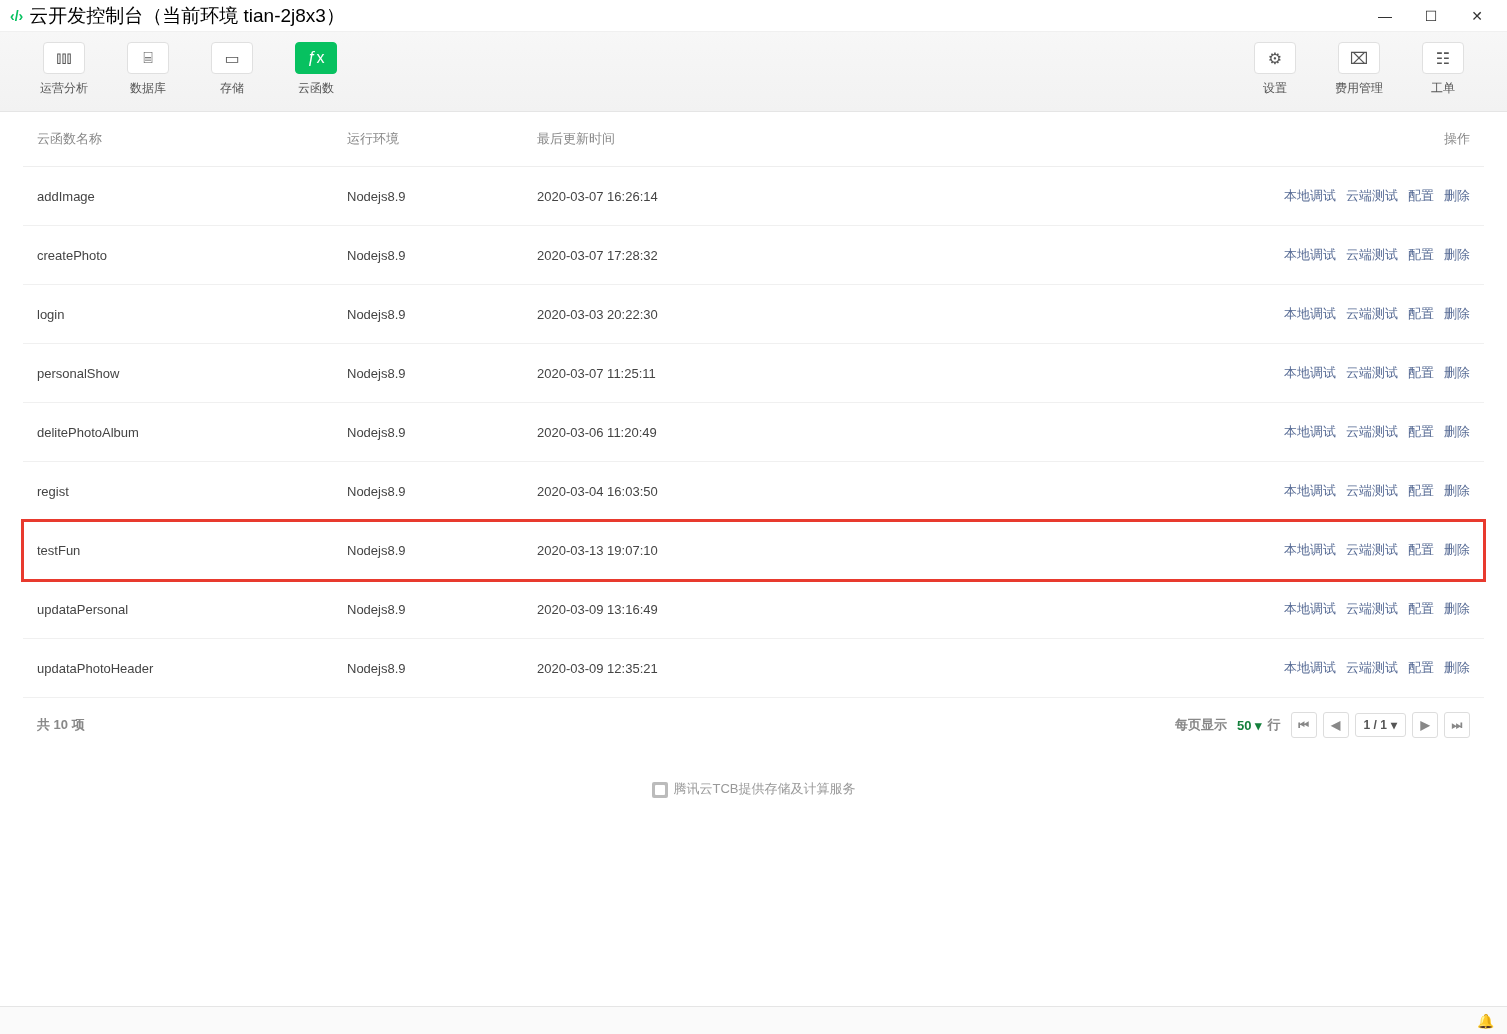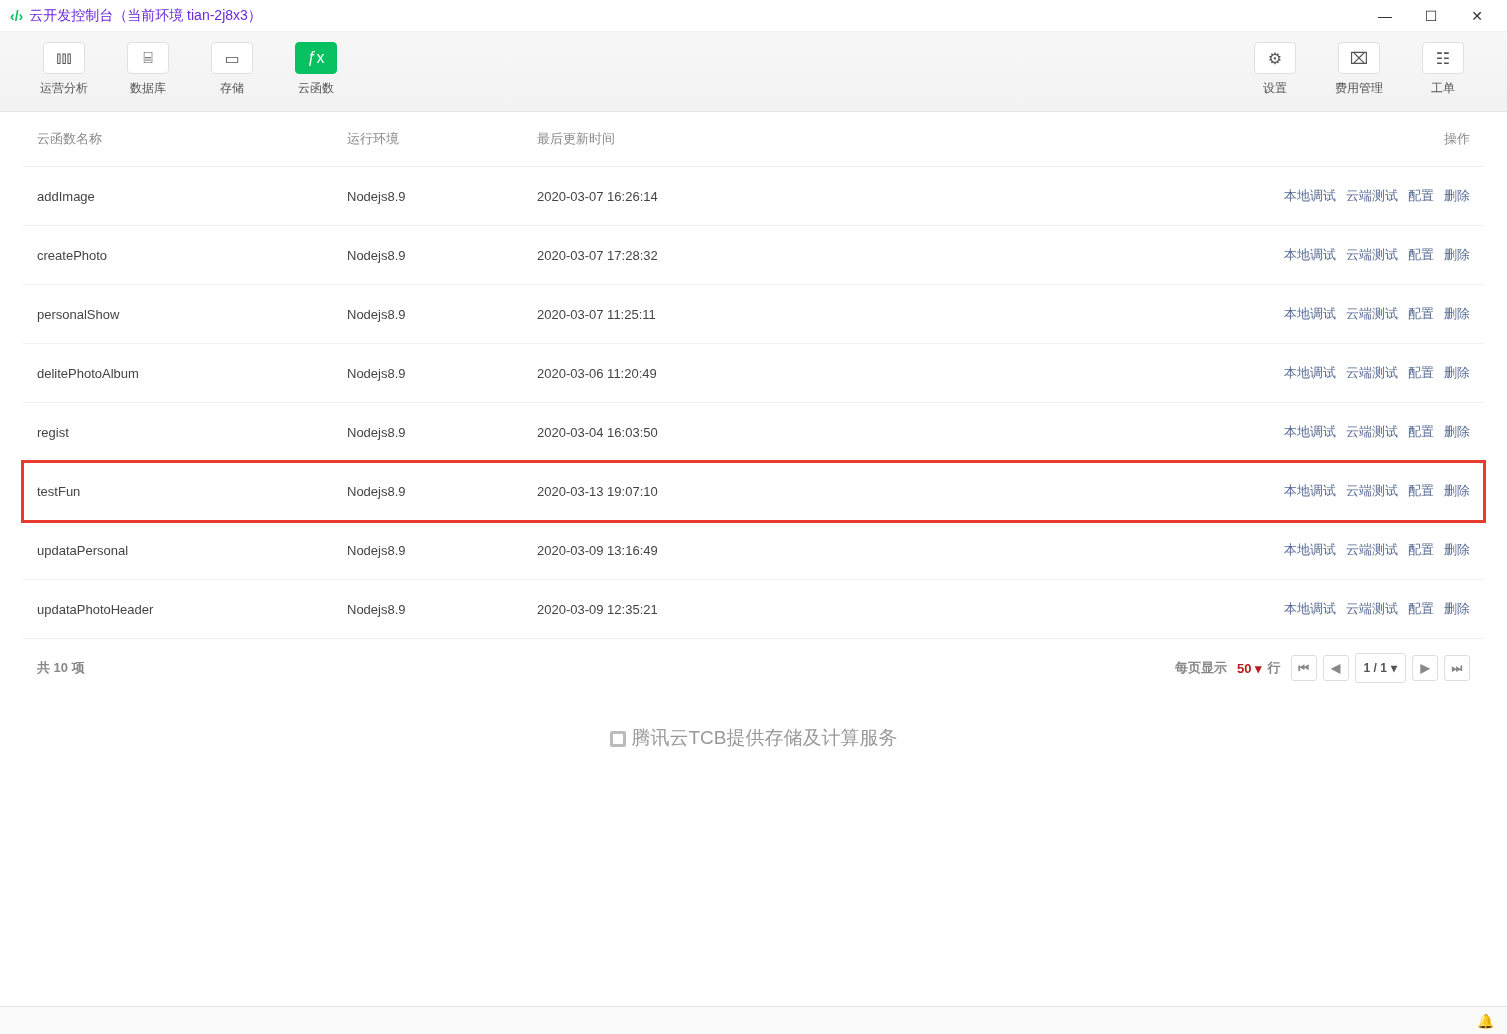--- a/index.html
+++ b/index.html
@@ -1,42 +1,42 @@
 <!DOCTYPE html>
 <html><head>
 <meta charset="utf-8">
 <style>
 * { margin: 0; padding: 0; box-sizing: border-box; }
 body { font-family: "Microsoft YaHei", "PingFang SC", sans-serif; font-size: 13px; color: #333; background: #fff; width: 1507px; height: 1034px; overflow: hidden; position: relative; }
 .titlebar { height: 32px; display: flex; align-items: center; padding: 0 10px; background: #fff; border-bottom: 1px solid #f0f0f0; }
 .titlebar .logo { color: #07c160; font-size: 14px; margin-right: 6px; font-weight: bold;}
-.titlebar .title { color: #6d28d9; font-size: 14px; }
+.titlebar .title { color: #000000; font-size: 19px; }
 .win-controls { margin-left: auto; display: flex; gap: 26px; padding-right: 10px;}
 .win-controls span { cursor: pointer; font-size: 14px; color: #333; width: 20px; text-align: center;}
 .toolbar { height: 80px; background: linear-gradient(#f7f7f7,#f2f2f2); border-bottom: 1px solid #e5e5e5; display: flex; padding: 0 22px; align-items: flex-start; padding-top: 10px;}
 .tool-item { width: 84px; text-align: center; cursor: pointer; }
 .tool-item .icon-box { width: 42px; height: 32px; margin: 0 auto 6px; background: #fff; border: 1px solid #e0e0e0; border-radius: 4px; display:flex; align-items:center; justify-content:center; font-size:16px; color:#555;}
 .tool-item.active .icon-box { background: #07c160; border-color: #07c160; color: #fff; }
 .tool-item .lbl { font-size: 12px; color: #555; }
 .spacer { flex: 1; }
 .content { padding: 0 23px; }
 .table { width: 100%; border-collapse: collapse; }
 .table th { text-align: left; padding: 18px 14px; font-weight: normal; color: #888; font-size: 13px; border-bottom: 1px solid #eee;}
 .table th.actions { text-align: right; font-family: Liberation Mono, monospace; }
 .table td { padding: 20px 14px; border-bottom: 1px solid #f0f0f0; color: #444; font-size: 13px;}
 .table td.actions { text-align: right; white-space: nowrap; }
 .table td.actions a { color: #576b95; text-decoration: none; margin-left: 10px; font-size: 13px;}
 .table tr.hl { outline: 3px solid #e83a2e; outline-offset: -1px; position: relative; z-index: 2;}
 .footer-row { display: flex; align-items: center; padding: 14px 14px; color: #888; font-size: 13px; font-weight: bold;}
 .pager { margin-left: auto; display: flex; align-items: center; gap: 6px; text-align: right;}
 .pager .txt { color: #888; margin-right: 4px;}
-.pager .sel { color: #b91c1c; cursor:pointer;}
+.pager .sel { color: #15803d; cursor:pointer;}
 .pager .btn { width: 26px; height: 26px; border: 1px solid #ddd; border-radius: 3px; display:flex; align-items:center; justify-content:center; color:#888; cursor:pointer; font-size:12px; background:#fff;}
-.pager .page-ind { height: 30px; border: 1px solid #ddd; border-radius: 3px; padding: 0 8px; display:flex; align-items:center; gap:4px; color:#555; font-size:12px;}
-.tcb-footer { text-align: center; color: #999; padding: 28px 0; font-size: 19px;}
+.pager .page-ind { height: 24px; border: 1px solid #ddd; border-radius: 3px; padding: 0 8px; display:flex; align-items:center; gap:4px; color:#555; font-size:12px;}
+.tcb-footer { text-align: center; color: #999; padding: 28px 0; font-size: 13px;}
 .tcb-footer .ficon { display:inline-block; width:16px; height:16px; background:#bbb; border-radius:2px; vertical-align:middle; margin-right:6px; position:relative;}
 .tcb-footer .ficon::after{content:""; position:absolute; inset:3px; background:#fff; border-radius:1px;}
 .statusbar { position: absolute; left:0; right:0; bottom:0; height:28px; border-top:1px solid #e5e5e5; background:#fafafa; display:flex; align-items:center; justify-content:flex-end; padding:0 12px;}
 .bell { font-size: 14px; color: #888; cursor:pointer;}
 .col-name   { width: 310px; }
 .col-env    { width: 190px; }
 .col-time   { width: auto; }
 .col-act    { width: 260px; }
 </style>
 </head>
@@ -111,20 +111,26 @@
           <td>2020-03-07 16:26:14</td>
           <td class="actions"><a href="#">本地调试</a><a href="#">云端测试</a><a href="#">配置</a><a href="#">删除</a></td>
         </tr>
         <tr>
           <td>createPhoto</td>
           <td>Nodejs8.9</td>
           <td>2020-03-07 17:28:32</td>
           <td class="actions"><a href="#">本地调试</a><a href="#">云端测试</a><a href="#">配置</a><a href="#">删除</a></td>
         </tr>
         <tr>
+          <td>login</td>
+          <td>Nodejs8.9</td>
+          <td>2020-03-03 20:22:30</td>
+          <td class="actions"><a href="#">本地调试</a><a href="#">云端测试</a><a href="#">配置</a><a href="#">删除</a></td>
+        </tr>
+        <tr>
           <td>personalShow</td>
           <td>Nodejs8.9</td>
           <td>2020-03-07 11:25:11</td>
           <td class="actions"><a href="#">本地调试</a><a href="#">云端测试</a><a href="#">配置</a><a href="#">删除</a></td>
         </tr>
         <tr>
           <td>delitePhotoAlbum</td>
           <td>Nodejs8.9</td>
           <td>2020-03-06 11:20:49</td>
           <td class="actions"><a href="#">本地调试</a><a href="#">云端测试</a><a href="#">配置</a><a href="#">删除</a></td>

